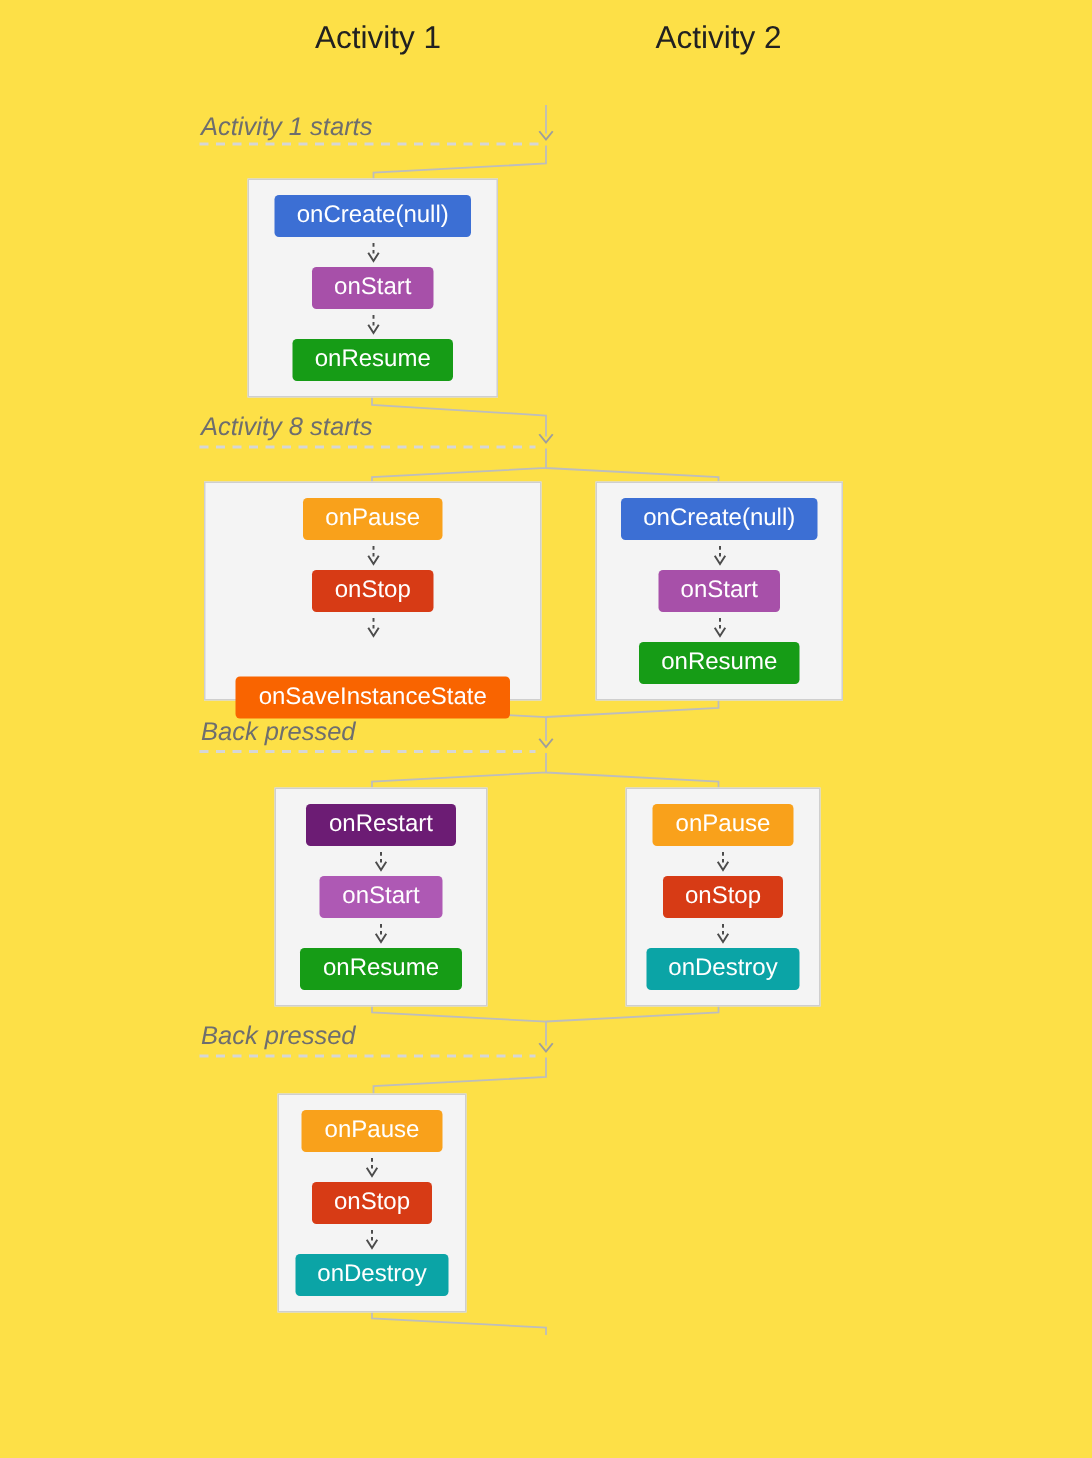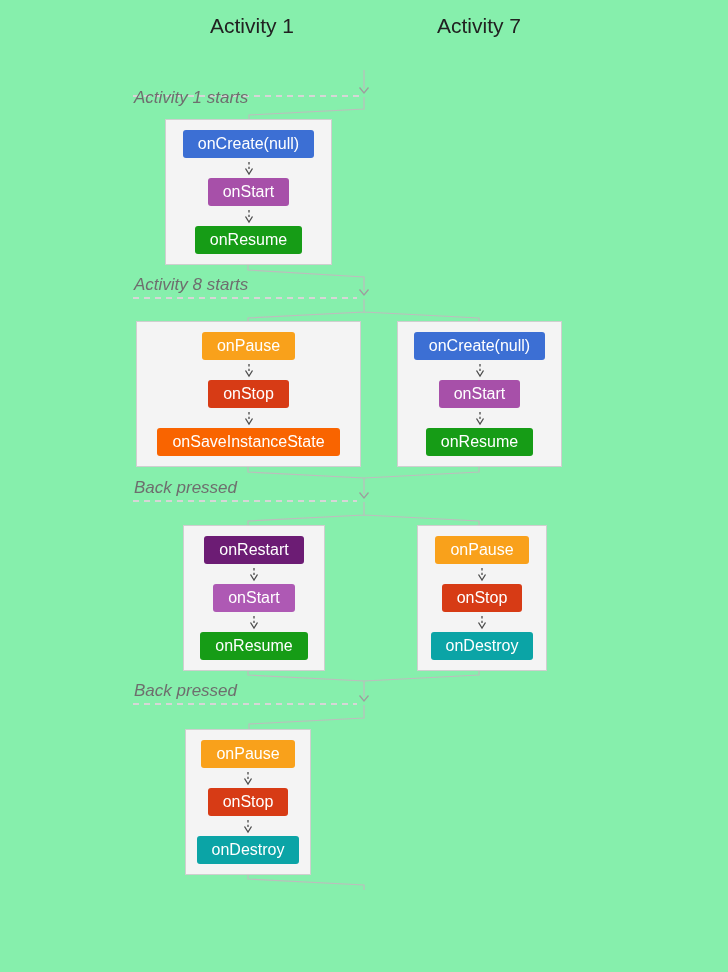--- a/index.html
+++ b/index.html
@@ -1,20 +1,20 @@
 <!DOCTYPE html>
 <html><head>
 <meta charset="utf-8">
 <style>
   html, body { margin: 0; padding: 0; background: #ffffff; }
   #canvas {
     position: relative;
     width: 728px;
     height: 972px;
-    background: #86efac;
+    background: #fde047;
     font-family: "Liberation Sans", sans-serif;
     overflow: hidden;
     text-decoration: underline;
   }
   #connectors {
     position: absolute;
     left: 0; top: 0;
     pointer-events: none;
   }
   .col-header {
@@ -98,23 +98,23 @@
     <path class="conn" d="M364,705 V718 L249,724 V729"></path>
     <path class="conn" d="M248,875 V879 L364,885 V890"></path>
 
     <path class="arrowhead" d="M359.5,87.5 L364,93 L368.5,87.5"></path>
     <path class="arrowhead" d="M359.5,289.5 L364,295 L368.5,289.5"></path>
     <path class="arrowhead" d="M359.5,492.5 L364,498 L368.5,492.5"></path>
     <path class="arrowhead" d="M359.5,695.5 L364,701 L368.5,695.5"></path>
   </svg>
 
   <div class="col-header" style="left:252px;">Activity 1</div>
-  <div class="col-header" style="left:479px;">Activity 7</div>
-
-  <div class="event-label" style="left:134px; top:88px;">Activity 1 starts</div>
+  <div class="col-header" style="left:479px;">Activity 2</div>
+
+  <div class="event-label" style="left:134px; top:75px;">Activity 1 starts</div>
   <div class="event-label" style="left:134px; top:275px;">Activity 8 starts</div>
   <div class="event-label" style="left:134px; top:478px;">Back pressed</div>
   <div class="event-label" style="left:134px; top:681px;">Back pressed</div>
 
   <div class="stage-box" style="left:165px; top:119px; width:167px; height:146px;">
     <div class="chip" style="background-color: rgb(60, 111, 212);">onCreate(null)</div>
     <div class="chip-gap">
         <svg class="chip-arrow" width="10" height="15" viewBox="0 0 10 15">
           <line x1="5" y1="1" x2="5" y2="8"></line>
           <polyline points="1.5,7.5 5,13 8.5,7.5"></polyline>
@@ -138,21 +138,21 @@
           <polyline points="1.5,7.5 5,13 8.5,7.5"></polyline>
         </svg>
       </div>
     <div class="chip" style="background-color: rgb(215, 59, 21);">onStop</div>
     <div class="chip-gap">
         <svg class="chip-arrow" width="10" height="15" viewBox="0 0 10 15">
           <line x1="5" y1="1" x2="5" y2="8"></line>
           <polyline points="1.5,7.5 5,13 8.5,7.5"></polyline>
         </svg>
       </div>
-    <div class="chip" style="background-color: rgb(249, 100, 0);">onSaveInstanceState</div>
+    <div class="chip" style="background-color: rgb(249, 100, 0); margin-top: 23px;">onSaveInstanceState</div>
   </div>
 
   <div class="stage-box" style="left:397px; top:321px; width:165px; height:146px;">
     <div class="chip" style="background-color: rgb(60, 111, 212);">onCreate(null)</div>
     <div class="chip-gap">
         <svg class="chip-arrow" width="10" height="15" viewBox="0 0 10 15">
           <line x1="5" y1="1" x2="5" y2="8"></line>
           <polyline points="1.5,7.5 5,13 8.5,7.5"></polyline>
         </svg>
       </div>

